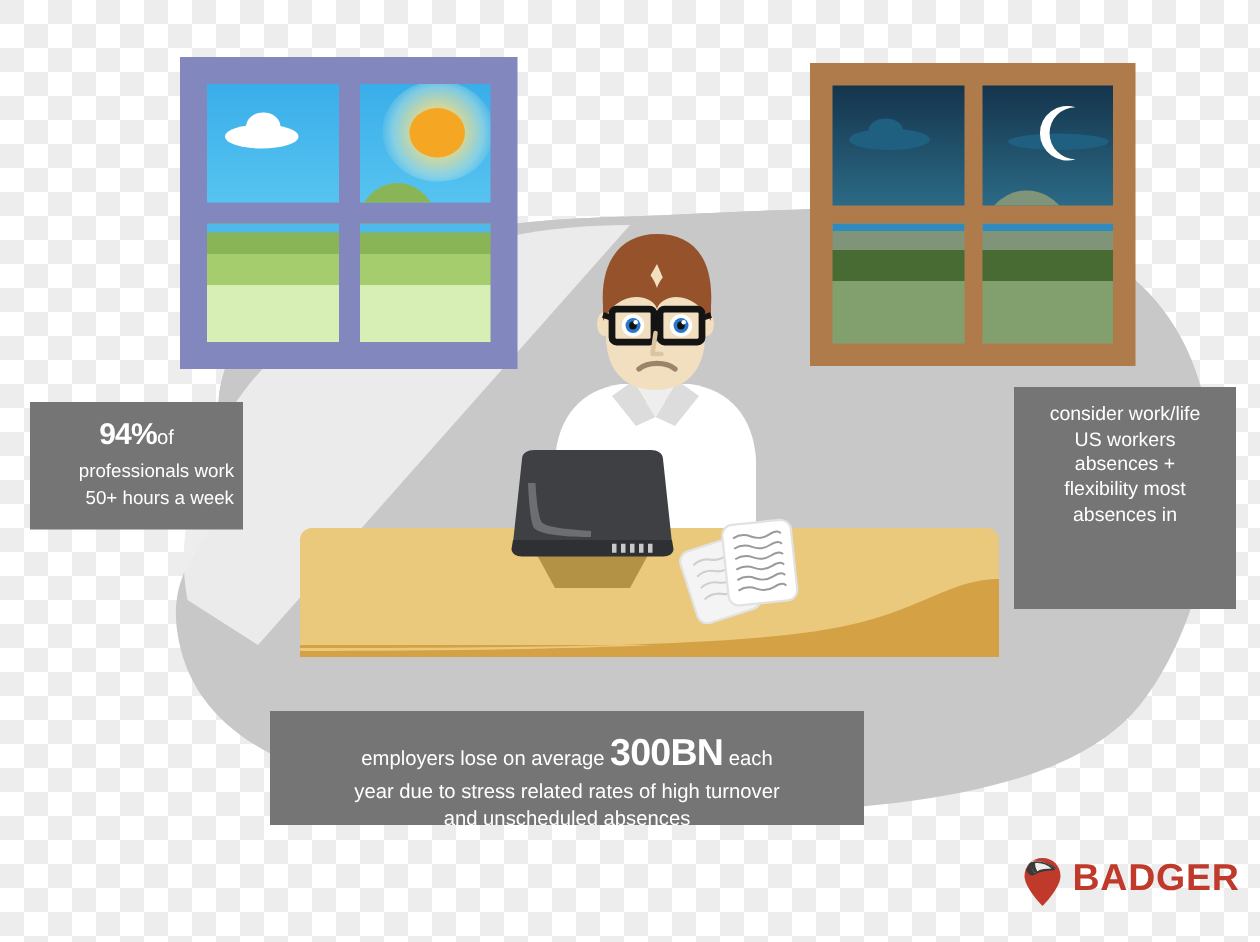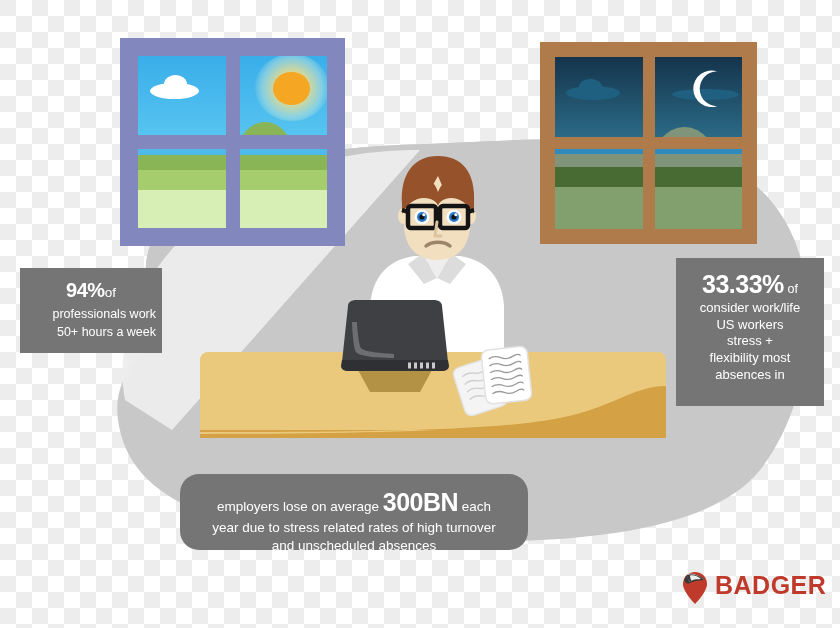--- a/index.html
+++ b/index.html
@@ -141,24 +141,23 @@
     padding: 10px 6px 0 6px;
     font-size: 13px;
   }
   #box-right .big {
     font-size: 25px; font-weight: 700; letter-spacing: -0.5px;
   }
   #box-right .small-of { font-size: 12.5px; font-weight: 400; }
   #box-right .line { display: block; }
 
   #box-bottom {
-    left: 180px; top: 474px; width: 348px; height: 76px;
+    left: 180px; top: 474px; width: 396px; height: 76px;
     padding: 12px 10px 0 10px;
     font-size: 13.5px;
-    border-radius: 19px;
   }
   #box-bottom .big {
     font-size: 25px; font-weight: 700; letter-spacing: -0.5px;
   }
   #box-bottom .line { display: block; margin-top: 1px; }
 
   
   #logo {
     position: absolute;
     left: 682px; top: 571px;
@@ -322,26 +321,23 @@
 
   <div class="stat-box" id="box-left">
     <div>
       <span class="big">94%</span><span class="small-of">of</span>
     </div>
     <span class="line">professionals work</span>
     <span class="line">50+ hours a week</span>
   </div>
 
   <div class="stat-box" id="box-right">
-    <div>
-      <span class="big">33.33%</span> <span class="small-of">of</span>
-    </div>
     <span class="line">consider work/life</span>
     <span class="line">US workers</span>
-    <span class="line">stress +</span>
+    <span class="line">absences +</span>
     <span class="line">flexibility most</span>
     <span class="line">absences in</span>
   </div>
 
   <div class="stat-box" id="box-bottom">
     <div>
       <span>employers lose on average</span>
       <span class="big">300BN</span>
       <span>each</span>
     </div>

